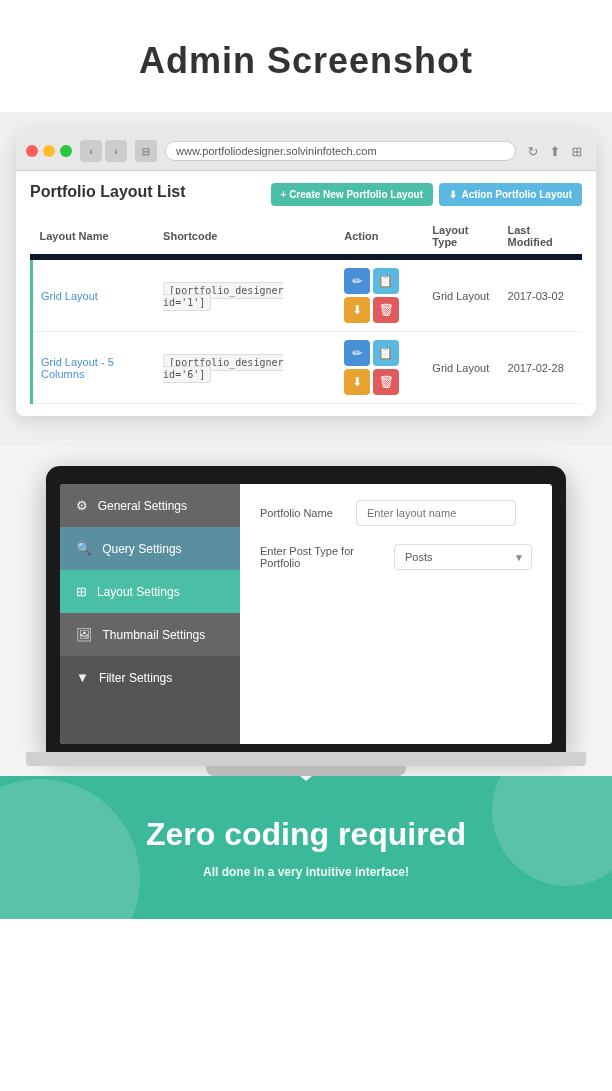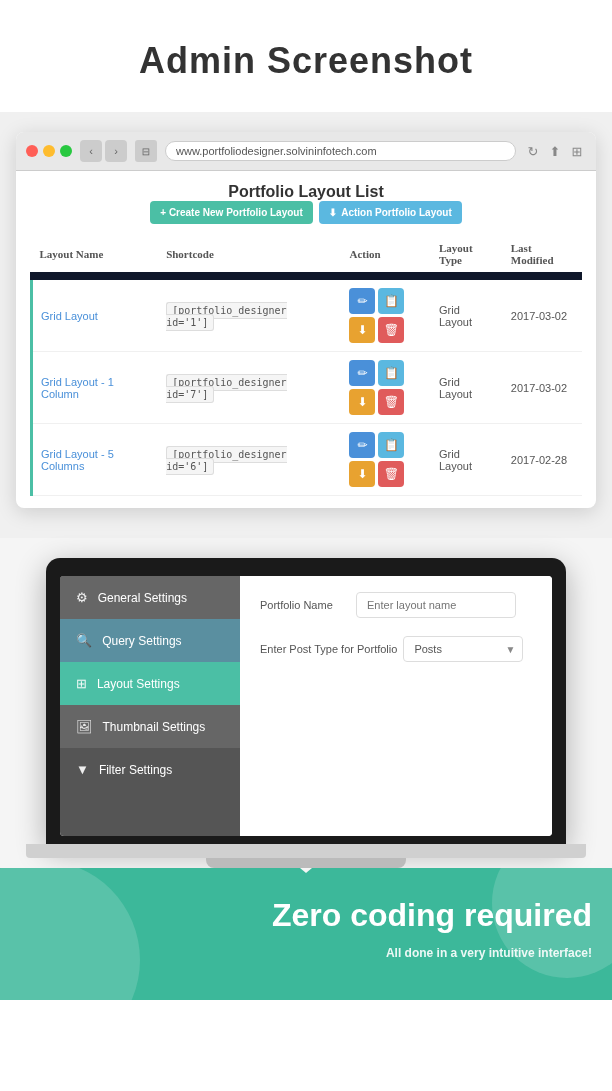--- a/index.html
+++ b/index.html
@@ -112,24 +112,23 @@
       font-size: 13px;
     }
 
     
     .admin-content {
       padding: 12px 14px;
     }
 
     .panel-header {
       display: flex;
-      align-items: center;
+      align-items: flex-start;
       justify-content: space-between;
       margin-bottom: 12px;
-      flex-direction: column;
     }
 
     .panel-title {
       font-size: 16px;
       font-weight: 700;
       color: #333;
     }
 
     .btn-group {
       display: flex;
@@ -164,22 +163,21 @@
       gap: 4px;
     }
 
     
     .layout-table {
       width: 100%;
       border-collapse: collapse;
     }
 
     .layout-table thead tr {
-      border-bottom: 8px solid #0f172a;
-      font-family: Liberation Serif, serif;
+      border-bottom: 6px solid #0f172a;
     }
 
     .layout-table th {
       text-align: left;
       font-size: 11px;
       font-weight: 600;
       color: #555;
       padding: 6px 8px;
     }
 
@@ -333,21 +331,21 @@
       position: relative;
       display: inline-block;
     }
 
     .form-select {
       border: 1px solid #ddd;
       border-radius: 4px;
       padding: 6px 30px 6px 10px;
       font-size: 11px;
       color: #555;
-      width: 120px;
+      width: 138px;
       appearance: none;
       background: #fff;
       cursor: pointer;
     }
 
     .select-arrow {
       position: absolute;
       right: 8px;
       top: 50%;
       transform: translateY(-50%);
@@ -368,22 +366,22 @@
       background: #bbb;
       height: 10px;
       width: 200px;
       margin: 0 auto;
       border-radius: 0 0 8px 8px;
     }
 
     
     .green-section {
       background: #3cb89a;
-      padding: 29px 20px 40px;
-      text-align: right;
+      padding: 40px 20px 40px;
+      text-align: center;
       position: relative;
       overflow: hidden;
     }
 
     .green-section::before {
       content: '';
       position: absolute;
       top: -20px;
       left: 50%;
       transform: translateX(-50%);
@@ -494,38 +492,20 @@
           <button class="action-btn btn-copy" title="Copy">📋</button>
           <button class="action-btn btn-download" title="Download">⬇</button>
           <button class="action-btn btn-delete" title="Delete">🗑</button>
         </div>
       </td>
       <td>Grid Layout</td>
       <td>2017-03-02</td>
     </tr>
             <tr class="has-indicator">
       <td>
-        <a href="#" class="layout-name-link">Grid Layout - 1 Column</a>
-      </td>
-      <td>
-        <span class="shortcode-tag">[portfolio_designer id='7']</span>
-      </td>
-      <td>
-        <div class="action-btns">
-          <button class="action-btn btn-edit" title="Edit">✏</button>
-          <button class="action-btn btn-copy" title="Copy">📋</button>
-          <button class="action-btn btn-download" title="Download">⬇</button>
-          <button class="action-btn btn-delete" title="Delete">🗑</button>
-        </div>
-      </td>
-      <td>Grid Layout</td>
-      <td>2017-03-02</td>
-    </tr>
-            <tr class="has-indicator">
-      <td>
         <a href="#" class="layout-name-link">Grid Layout - 5 Columns</a>
       </td>
       <td>
         <span class="shortcode-tag">[portfolio_designer id='6']</span>
       </td>
       <td>
         <div class="action-btns">
           <button class="action-btn btn-edit" title="Edit">✏</button>
           <button class="action-btn btn-copy" title="Copy">📋</button>
           <button class="action-btn btn-download" title="Download">⬇</button>

